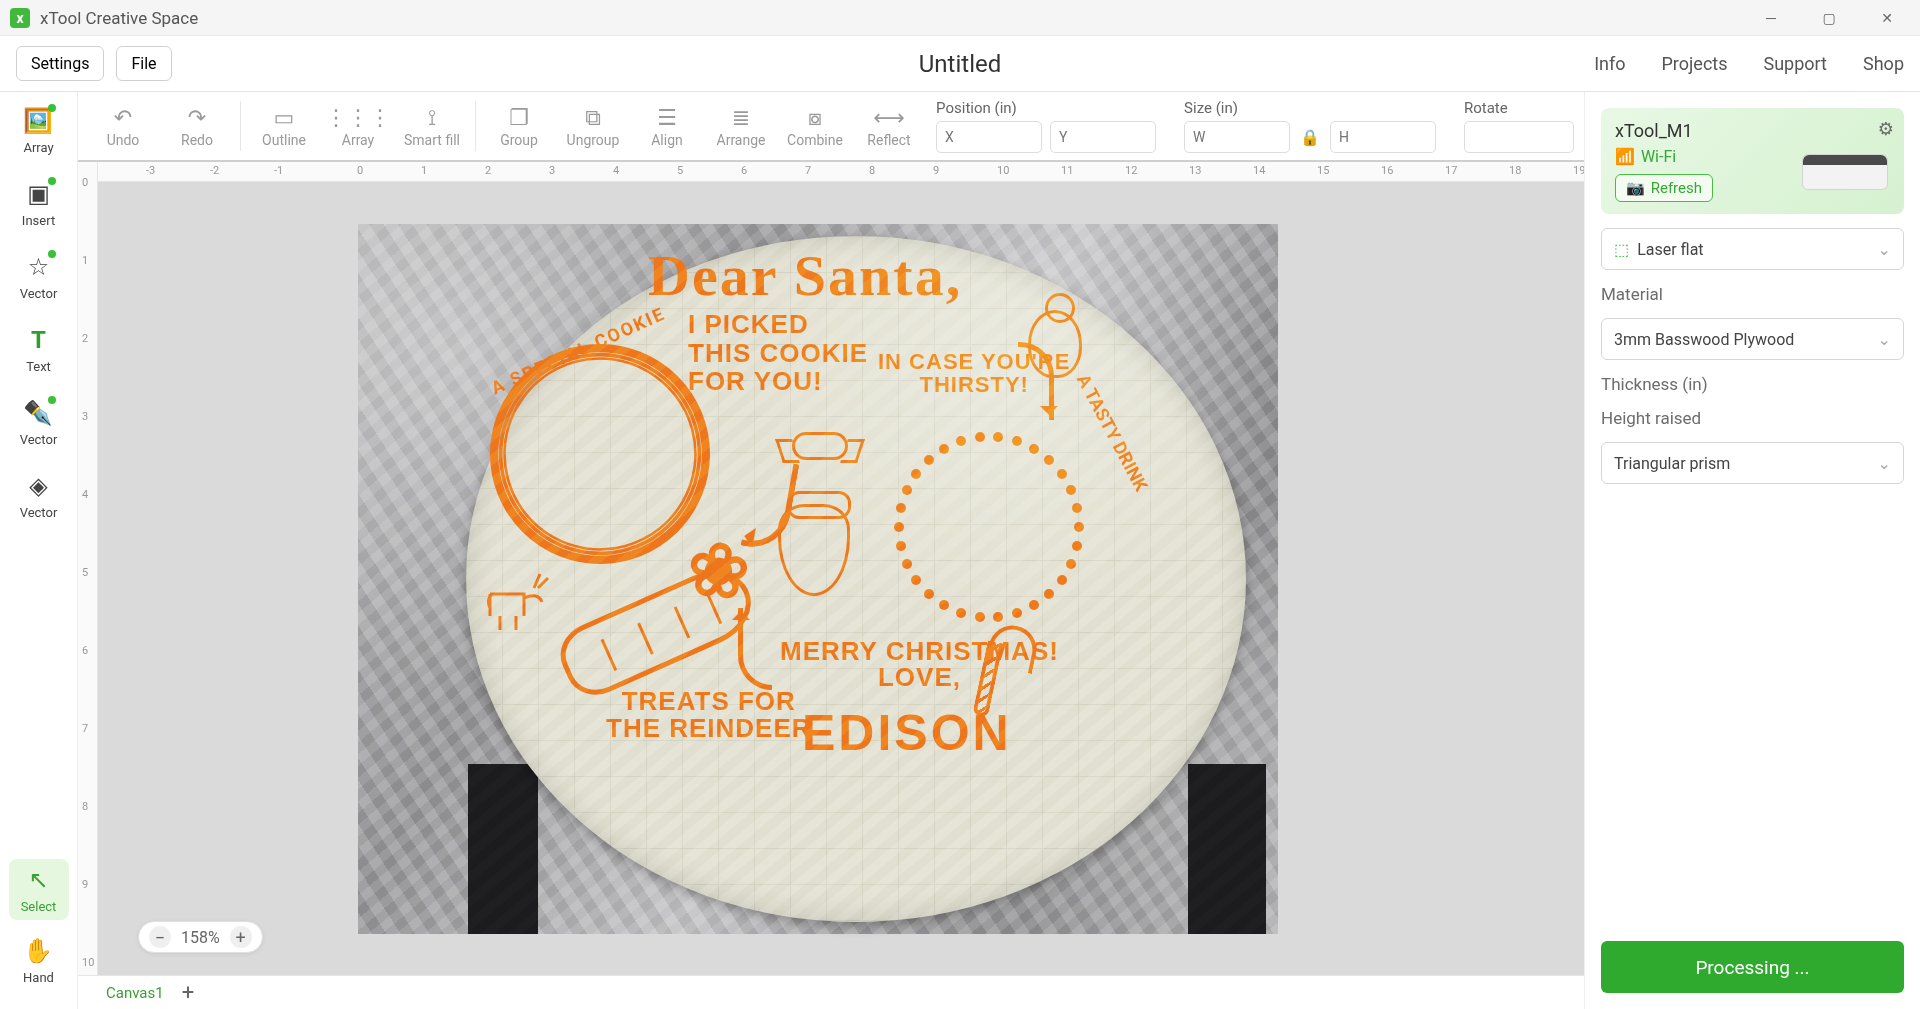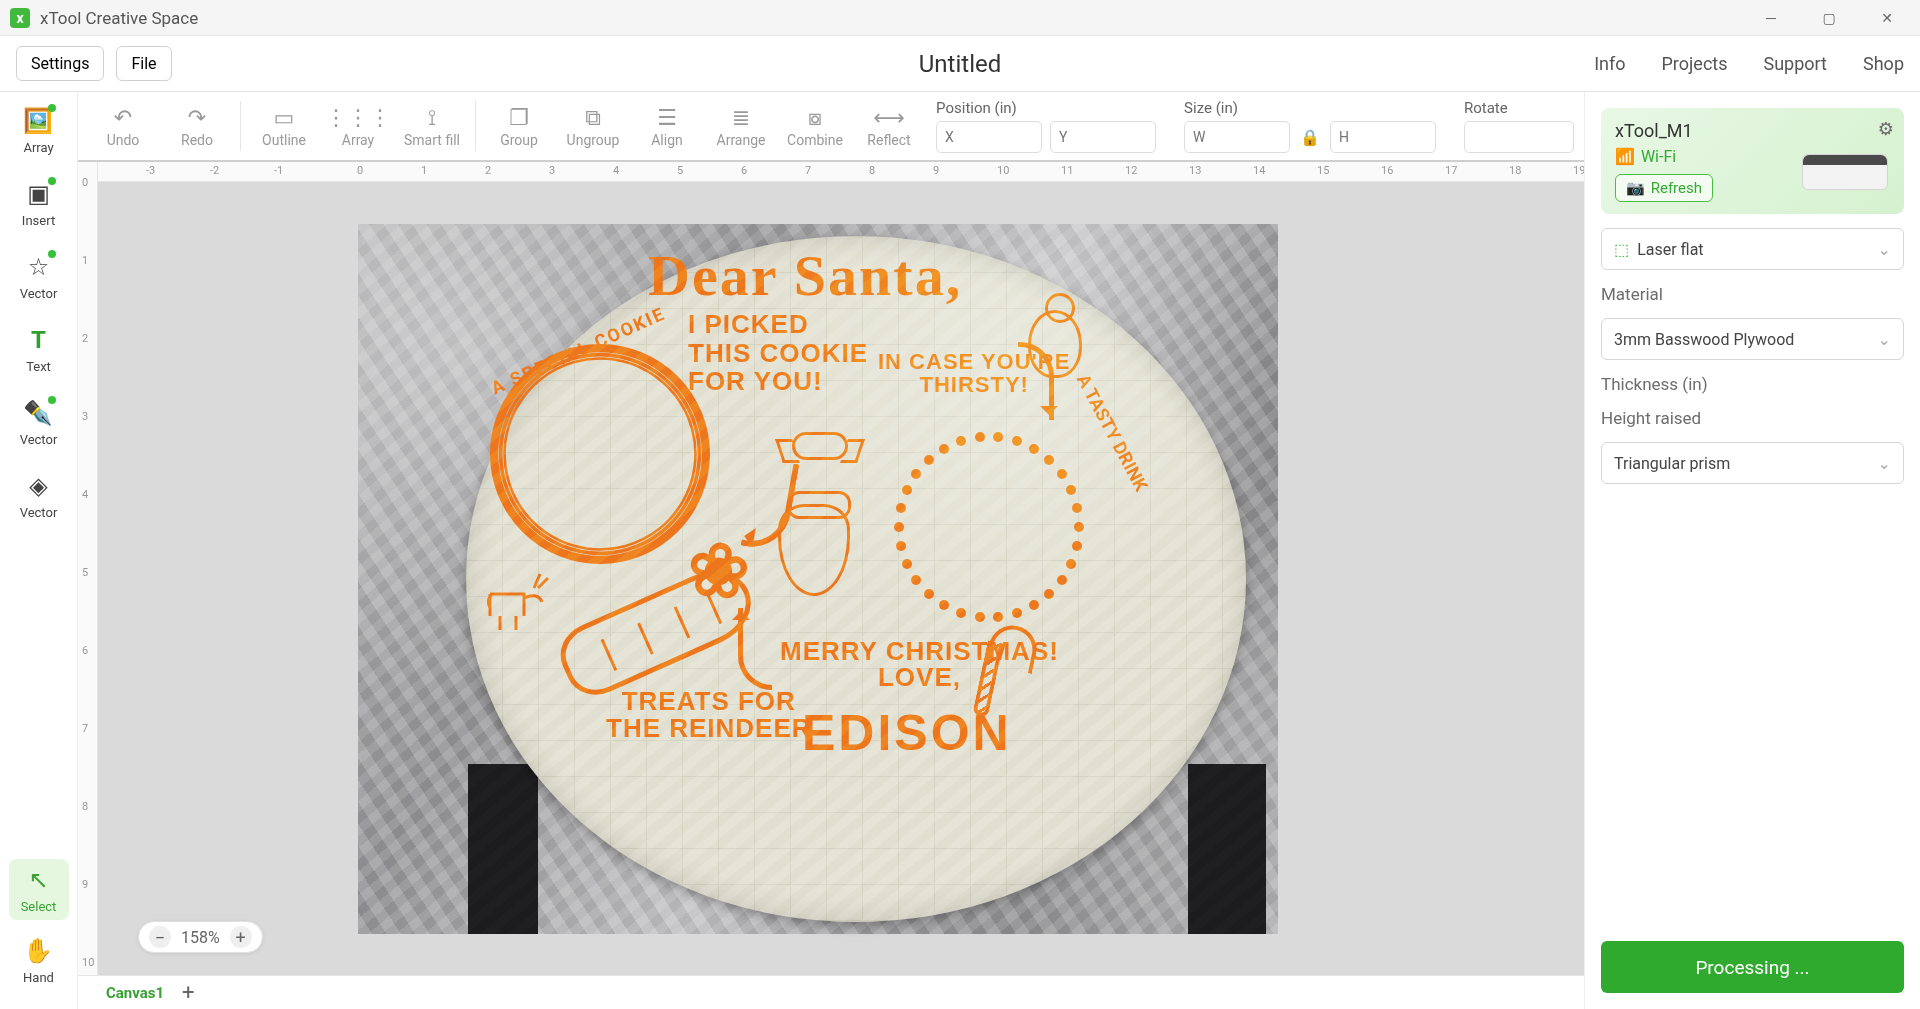--- a/index.html
+++ b/index.html
@@ -122,21 +122,21 @@
 .art .arrow2::after{content:"";position:absolute;bottom:-4px;right:-9px;border:9px solid transparent;border-top-color:#ee7c1e;}
 .art .arrow3 { position:absolute; top:384px; left:380px; width:34px; height:82px; border-left:5px solid #ee7c1e; border-bottom:5px solid #ee7c1e; border-radius:0 0 0 34px;}
 .art .arrow3::after{content:"";position:absolute;top:-6px;left:-11px;border:9px solid transparent;border-bottom-color:#ee7c1e;}
 
 
 .zoom { position:absolute; bottom:22px; left:40px; background:#fff; border:1px solid #e0e0e0; border-radius:20px; padding:4px 10px; display:flex; align-items:center; gap:10px; color:#666; font-size:16px; box-shadow:0 1px 4px rgba(0,0,0,.08); }
 .zoom .zbtn { width:22px; height:22px; border-radius:50%; background:#efefef; display:flex; align-items:center; justify-content:center; cursor:pointer; font-size:18px; }
 
 
 .tabs { height:34px; border-top:1px solid #e5e5e5; display:flex; align-items:center; padding-left:28px; gap:18px; font-size:15px; }
-.tabs .tab { color:#3aa035; cursor:pointer;font-weight:bold; }
+.tabs .tab { color:#3aa035; cursor:pointer; }
 .tabs .add { color:#666; font-size:22px; cursor:pointer; }
 
 
 .right { width:336px; border-left:1px solid #eee; padding:16px; display:flex; flex-direction:column; gap:14px; }
 .device-card { background:linear-gradient(135deg,#e8f8e5,#d5f1cf); border-radius:8px; padding:12px 14px; position:relative; }
 .device-card .gear { position:absolute; top:10px; right:10px; color:#6a6a6a; font-size:18px; cursor:pointer; }
 .device-card .name { font-size:18px; color:#333; margin-bottom:6px; }
 .device-card .wifi { color:#34a934; font-size:16px; display:flex; align-items:center; gap:6px; margin-bottom:8px;}
 .device-card .refresh { display:inline-flex; align-items:center; gap:6px; border:1px solid #48bd44; color:#34a934; border-radius:6px; padding:4px 10px; font-size:15px; background:#f4fcf2; cursor:pointer; }
 .device-card .machine { position:absolute; right:16px; top:46px; width:86px; height:36px; background:#f3f3f3; border:1px solid #d4d4d4; border-radius:6px; }

